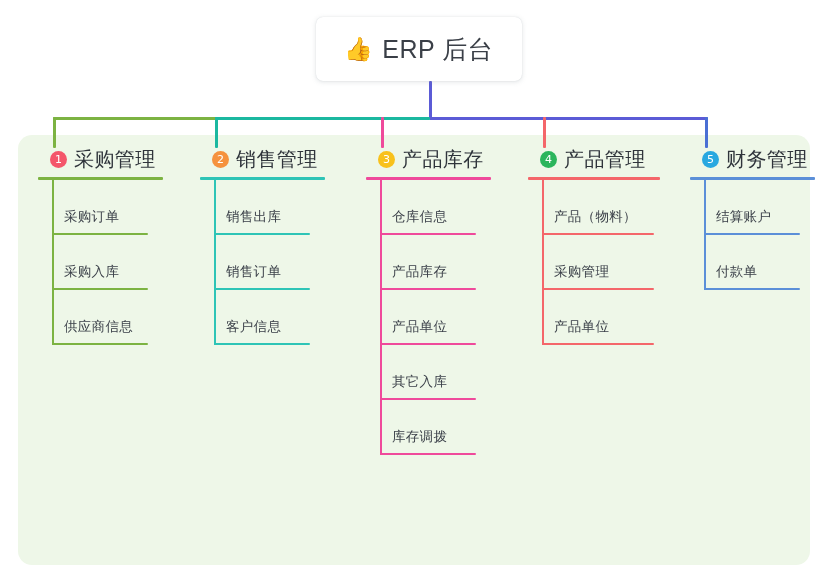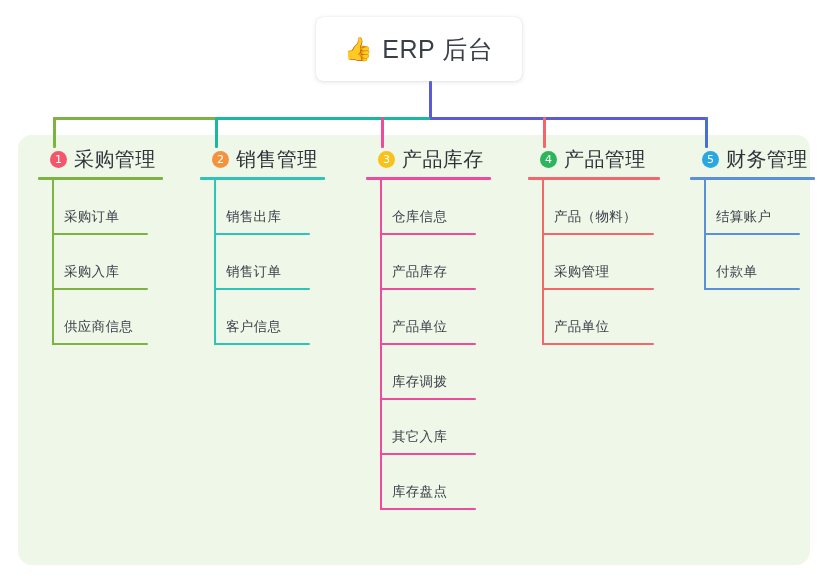--- a/index.html
+++ b/index.html
@@ -236,29 +236,25 @@
           </div>
           <div class="leaf">
             <span class="leaf-label">产品库存</span>
             <div class="leaf-rule" style="background: rgb(239, 74, 155); width: 96px;"></div>
           </div>
           <div class="leaf">
             <span class="leaf-label">产品单位</span>
             <div class="leaf-rule" style="background: rgb(239, 74, 155); width: 96px;"></div>
           </div>
           <div class="leaf">
+            <span class="leaf-label">其它入库</span>
+            <div class="leaf-rule" style="background: rgb(239, 74, 155); width: 96px;"></div>
+          </div>
+          <div class="leaf">
             <span class="leaf-label">库存调拨</span>
-            <div class="leaf-rule" style="background: rgb(239, 74, 155); width: 96px;"></div>
-          </div>
-          <div class="leaf">
-            <span class="leaf-label">其它入库</span>
-            <div class="leaf-rule" style="background: rgb(239, 74, 155); width: 96px;"></div>
-          </div>
-          <div class="leaf">
-            <span class="leaf-label">库存盘点</span>
             <div class="leaf-rule" style="background: rgb(239, 74, 155); width: 96px;"></div>
           </div>
         </div>
       </div>
       <div class="column" style="left: 528px; width: 132px;">
         <div class="col-header">
           <span class="badge" style="background: rgb(43, 181, 92);">4</span>
           <span class="col-name">产品管理</span>
         </div>
         <div class="col-underline" style="background: rgb(244, 102, 106); width: 132px;"></div>

